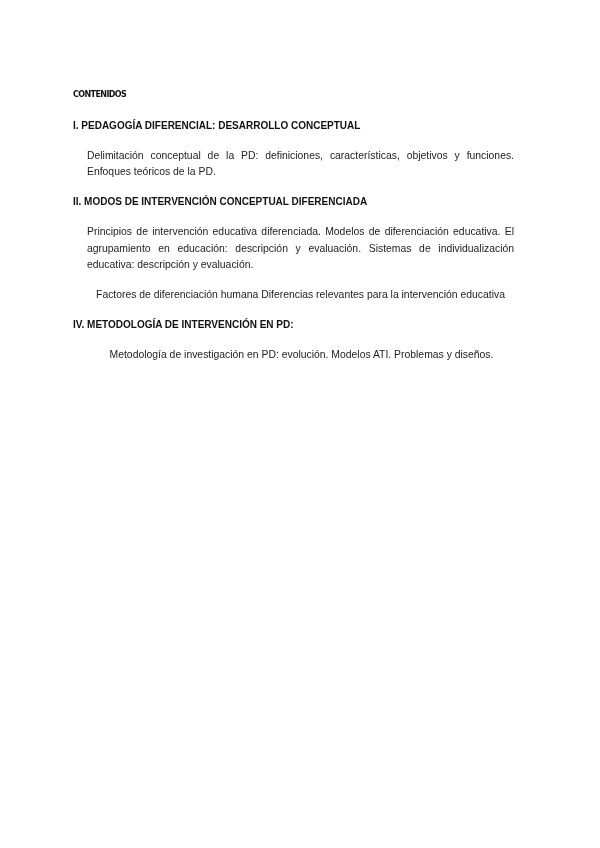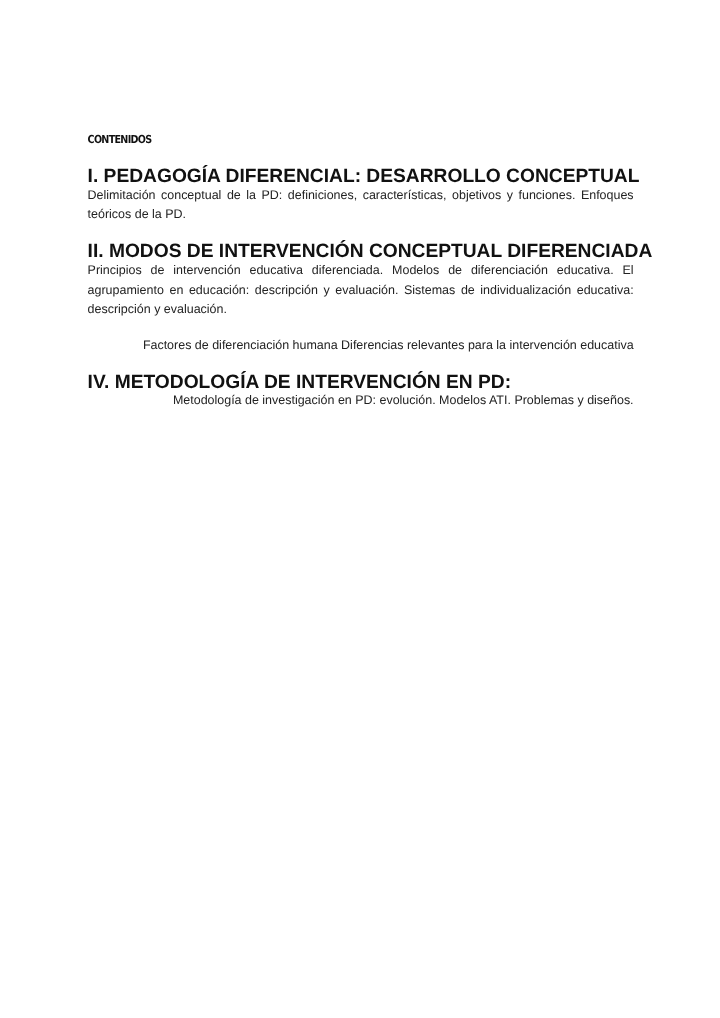--- a/index.html
+++ b/index.html
@@ -11,55 +11,55 @@
       width: 600px;
       height: 848px;
       position: relative;
       overflow: hidden;
       font-family: "Liberation Sans", sans-serif;
       color: #1a1a1a;
     }
     .page {
       position: absolute;
       left: 73px;
-      top: 110px;
+      top: 88px;
       width: 455px;
     }
     .doc-title {
       font-family: "DejaVu Sans", sans-serif;
       font-weight: 900;
       font-size: 8px;
       letter-spacing: -0.6px;
       transform: scaleY(1.15);
       transform-origin: left top;
       color: #111;
       margin: 0 0 18px 0;
       height: 12px;
       line-height: 12px;
     }
     .section {
       margin: 0 0 14px 0;
     }
     .section-heading {
       font-weight: bold;
-      font-size: 16px;
+      font-size: 10px;
       line-height: 16px;
       color: #111;
       margin: 0;
       white-space: nowrap;
     }
     .section-body {
       font-size: 10.4px;
       line-height: 16.2px;
       text-align: justify;
       color: #222;
-      margin: 0;
+      margin: 14px;
     }
     .section-body.nojust {
-      text-align: right;
+      text-align: center;
       white-space: nowrap;
     }
     .section-body.indent {
       padding-left: 2px;
     }
   </style>
 </head>
 <body>
 
 <div class="page">

